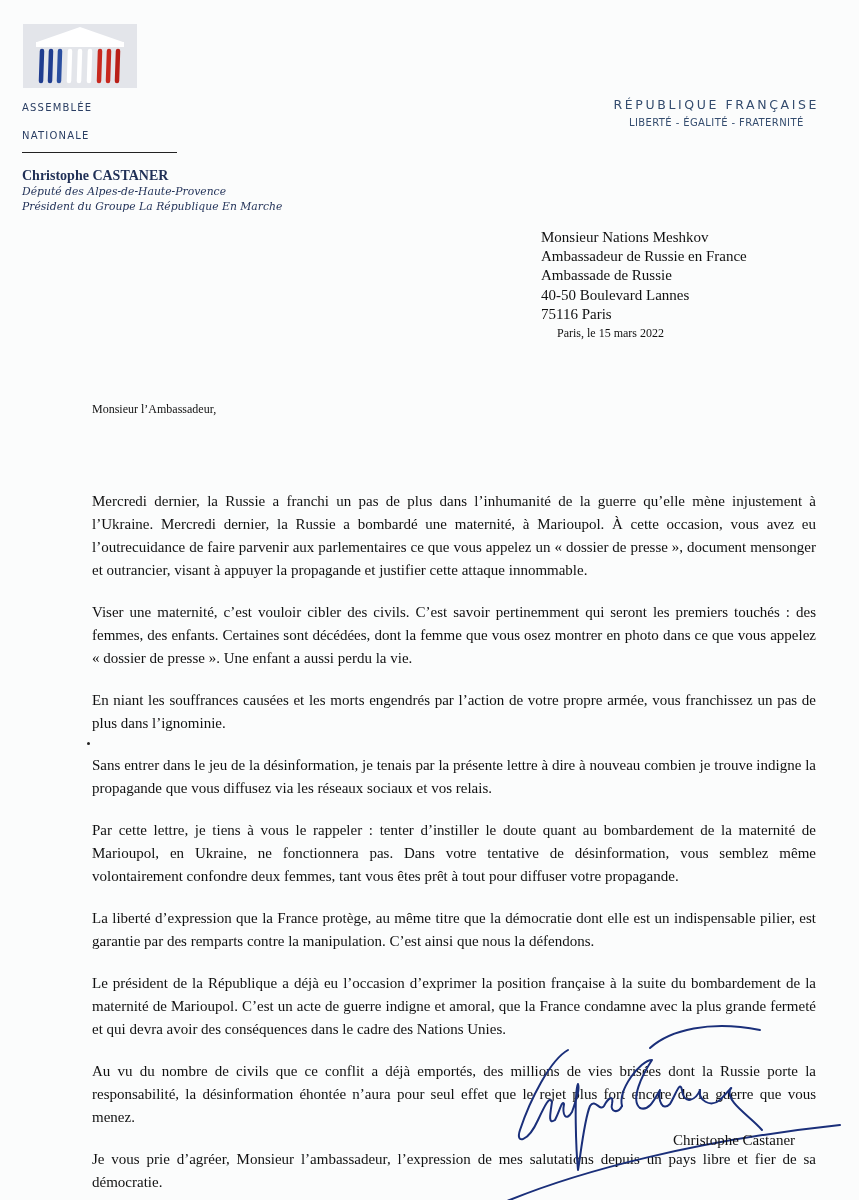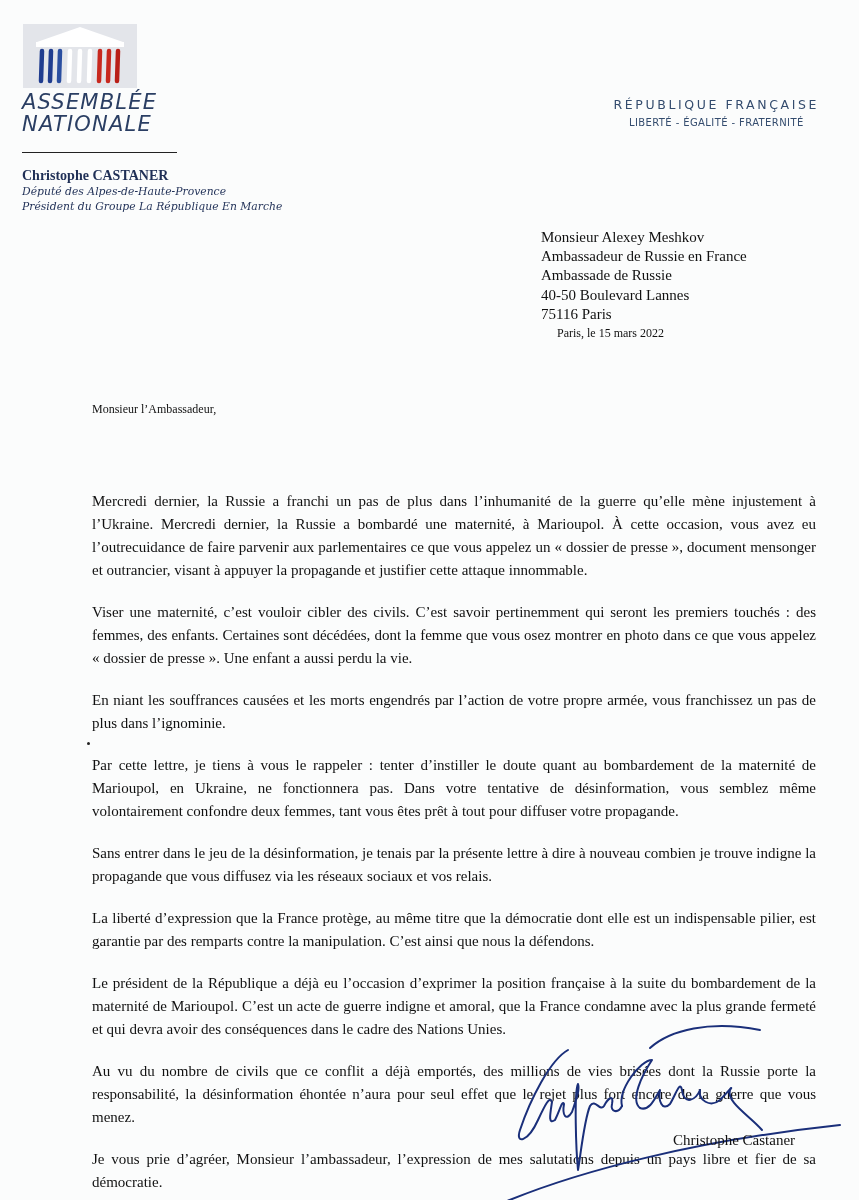--- a/index.html
+++ b/index.html
@@ -12,22 +12,22 @@
     }
     .logo {
       position: absolute; left: 22px; top: 24px; width: 116px;
     }
     .logo-box {
       width: 114px; height: 64px; background: #e3e5ea; position: relative;
       margin-left: 1px;
     }
     .logo-text {
       font-family: "DejaVu Sans", sans-serif; color: #2a3e63;
-      font-size: 21px; letter-spacing: 1.2px; line-height: 16px;
-      margin-top: 6px; white-space: nowrap; font-style: italic;
+      font-size: 10px; letter-spacing: 1.2px; line-height: 16px;
+      margin-top: 12px; white-space: nowrap;
     }
     .rf {
       position: absolute; right: 40px; top: 96px; text-align: center;
       font-family: "DejaVu Sans", sans-serif; color: #344c6e;
     }
     .rf .l1 { font-size: 12.5px; letter-spacing: 2.6px; line-height: 18px; }
     .rf .l2 { font-size: 10px; letter-spacing: 0.4px; line-height: 18px; }
     .sep { position: absolute; left: 22px; top: 152px; width: 155px; border-top: 1.5px solid #222; }
     .sender { position: absolute; left: 22px; top: 167px; color: #1f2f56; }
     .sender .name { font-weight: bold; font-size: 14px; line-height: 18px; }
@@ -74,37 +74,37 @@
 
 <div class="sep"></div>
 
 <div class="sender">
   <div class="name">Christophe CASTANER</div>
   <div class="role">Député des Alpes-de-Haute-Provence</div>
   <div class="role">Président du Groupe La République En Marche</div>
 </div>
 
 <div class="addr">
-  <div>Monsieur Alexey Meshkov</div>
+  <div>Monsieur Nations Meshkov</div>
   <div>Ambassadeur de Russie en France</div>
   <div>Ambassade de Russie</div>
   <div>40-50 Boulevard Lannes</div>
   <div>75116 Paris</div>
 </div>
 
 <div class="date">Paris, le 15 mars 2022</div>
 
 <div class="salut">Monsieur l’Ambassadeur,</div>
 
 <div class="body-text">
   <p>Mercredi dernier, la Russie a franchi un pas de plus dans l’inhumanité de la guerre qu’elle mène injustement à l’Ukraine. Mercredi dernier, la Russie a bombardé une maternité, à Marioupol. À cette occasion, vous avez eu l’outrecuidance de faire parvenir aux parlementaires ce que vous appelez un « dossier de presse », document mensonger et outrancier, visant à appuyer la propagande et justifier cette attaque innommable.</p>
   <p>Viser une maternité, c’est vouloir cibler des civils. C’est savoir pertinemment qui seront les premiers touchés : des femmes, des enfants. Certaines sont décédées, dont la femme que vous osez montrer en photo dans ce que vous appelez « dossier de presse ». Une enfant a aussi perdu la vie.</p>
   <p>En niant les souffrances causées et les morts engendrés par l’action de votre propre armée, vous franchissez un pas de plus dans l’ignominie.</p>
+  <p>Sans entrer dans le jeu de la désinformation, je tenais par la présente lettre à dire à nouveau combien je trouve indigne la propagande que vous diffusez via les réseaux sociaux et vos relais.</p>
   <p>Par cette lettre, je tiens à vous le rappeler : tenter d’instiller le doute quant au bombardement de la maternité de Marioupol, en Ukraine, ne fonctionnera pas. Dans votre tentative de désinformation, vous semblez même volontairement confondre deux femmes, tant vous êtes prêt à tout pour diffuser votre propagande.</p>
-  <p>Sans entrer dans le jeu de la désinformation, je tenais par la présente lettre à dire à nouveau combien je trouve indigne la propagande que vous diffusez via les réseaux sociaux et vos relais.</p>
   <p>La liberté d’expression que la France protège, au même titre que la démocratie dont elle est un indispensable pilier, est garantie par des remparts contre la manipulation. C’est ainsi que nous la défendons.</p>
   <p>Le président de la République a déjà eu l’occasion d’exprimer la position française à la suite du bombardement de la maternité de Marioupol. C’est un acte de guerre indigne et amoral, que la France condamne avec la plus grande fermeté et qui devra avoir des conséquences dans le cadre des Nations Unies.</p>
   <p>Au vu du nombre de civils que ce conflit a déjà emportés, des millions de vies brisées dont la Russie porte la responsabilité, la désinformation éhontée n’aura pour seul effet que le rejet plus fort encore de la guerre que vous menez.</p>
   <p>Je vous prie d’agréer, Monsieur l’ambassadeur, l’expression de mes salutations depuis un pays libre et fier de sa démocratie.</p>
 </div>
 
 <div class="dot"></div>
 
 <div class="sig">
   <svg width="359" height="180" viewBox="0 0 359 180" fill="none" stroke="#1a2f7a" stroke-width="2" stroke-linecap="round" stroke-linejoin="round">

